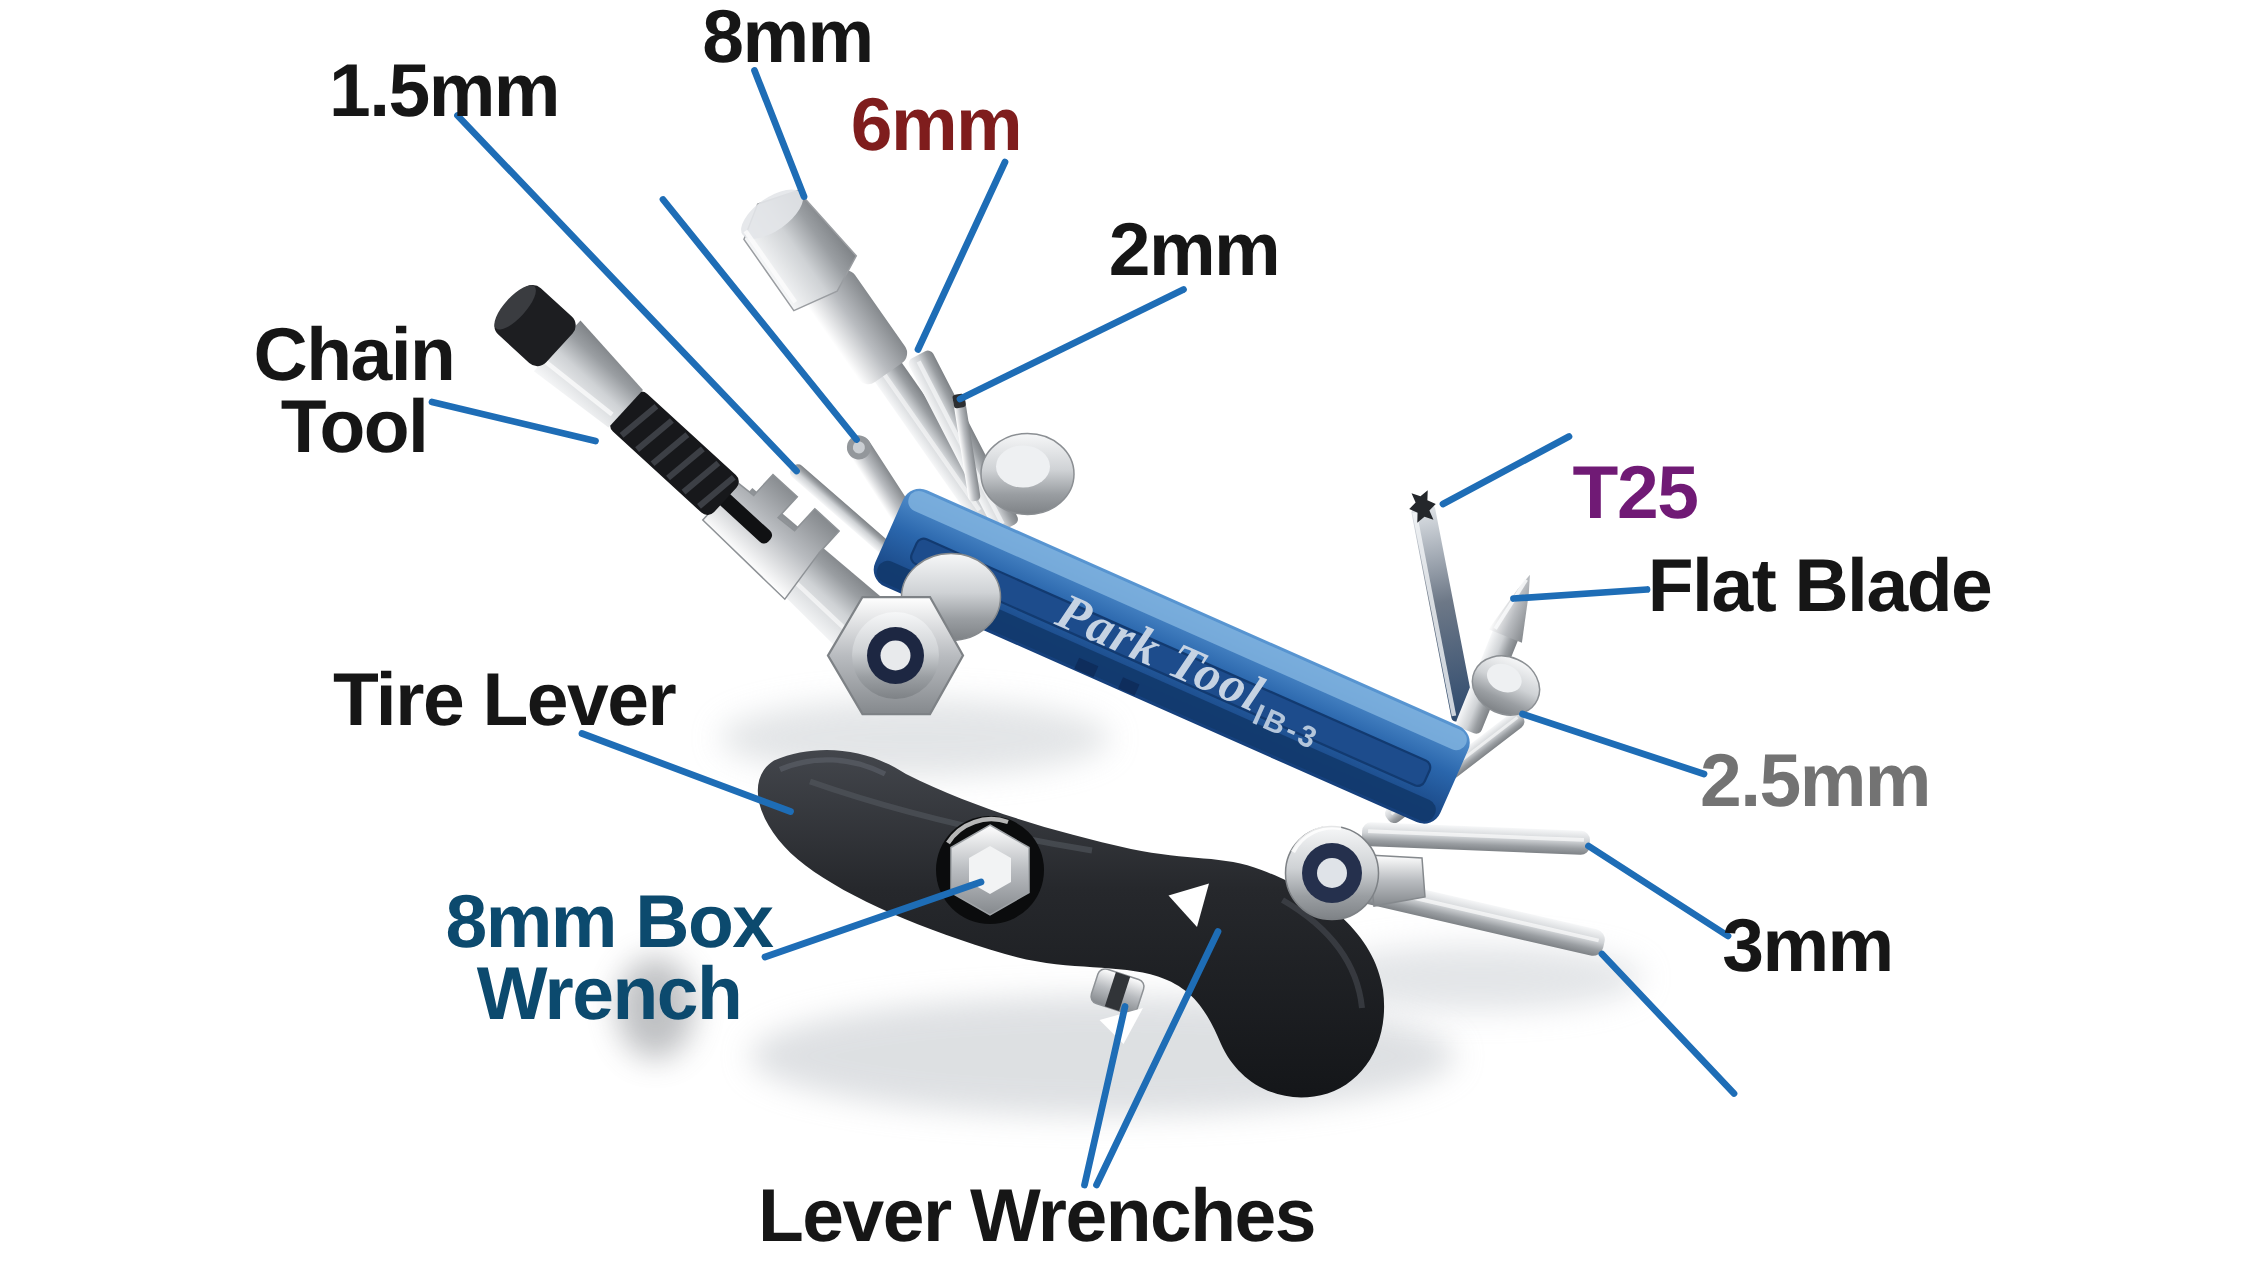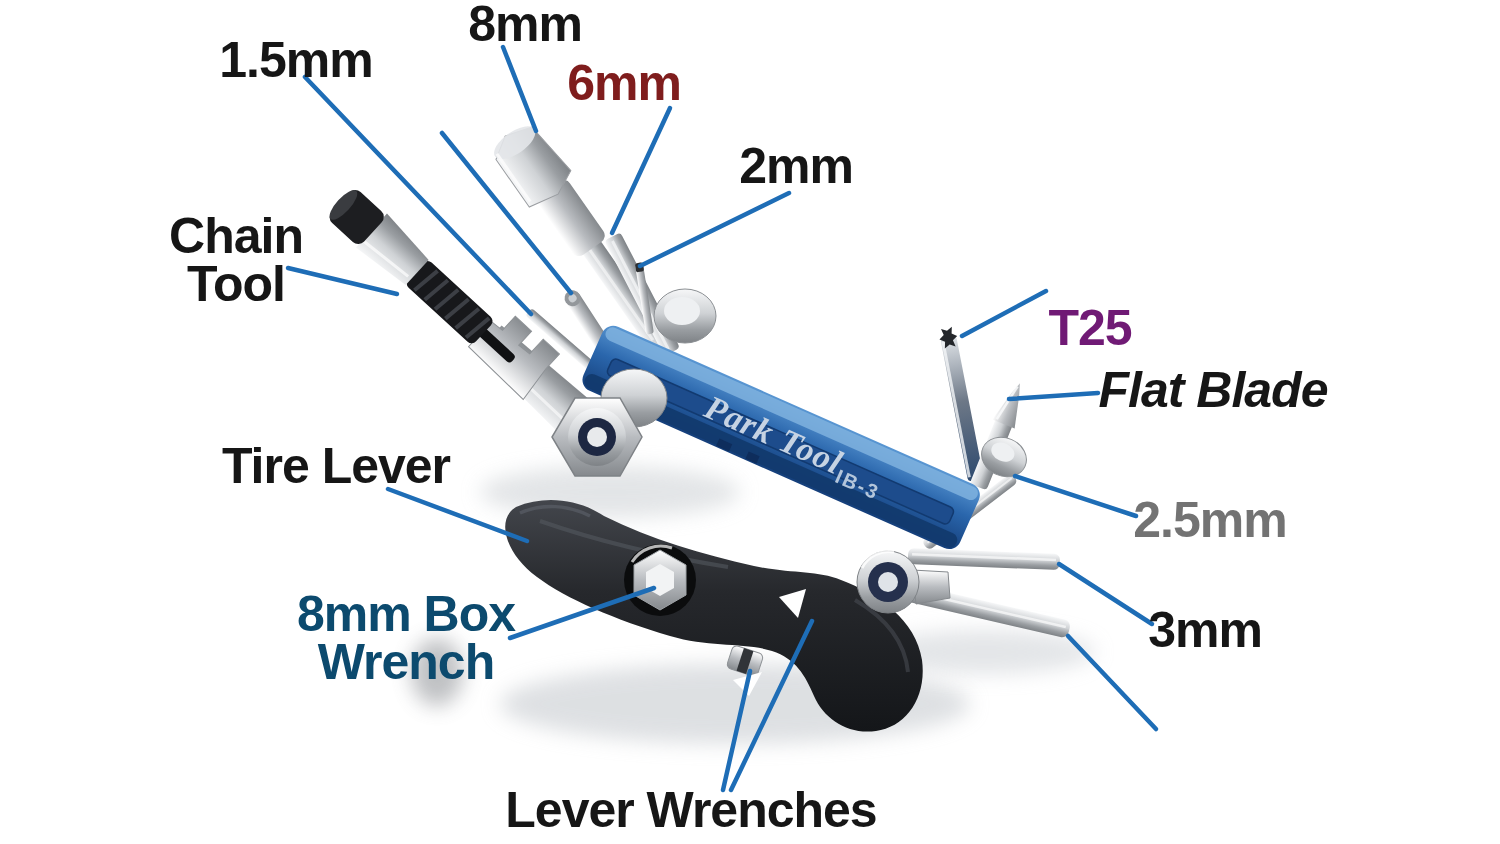--- a/index.html
+++ b/index.html
@@ -215,21 +215,21 @@
     </svg>
 
   <div class="annotations">
       <div class="label" style="left: 498px; top: 0px; color: rgb(22, 22, 22); margin-left: 27px;">8mm</div>
       <div class="label" style="left: 296px; top: 36px; color: rgb(22, 22, 22);">1.5mm</div>
       <div class="label" style="left: 624px; top: 59px; color: #7f1d1d; text-align: right;">6mm</div>
       <div class="label" style="left: 796px; top: 142px; color: rgb(22, 22, 22);">2mm</div>
       <div class="label" style="left: 236px; top: 212px; color: rgb(22, 22, 22);">Chain
 Tool</div>
       <div class="label" style="left: 1090px; top: 256px; color: #701a75; margin-top: 48px;">T25</div>
-      <div class="label" style="left: 1213px; top: 366px; color: rgb(22, 22, 22); font-style: italic;">Flat Blade</div>
+      <div class="label" style="left: 1213px; top: 366px; color: rgb(22, 22, 22);">Flat Blade</div>
       <div class="label" style="left: 336px; top: 442px; color: rgb(22, 22, 22);">Tire Lever</div>
       <div class="label" style="left: 1210px; top: 496px; color: #737373;">2.5mm</div>
       <div class="label" style="left: 406px; top: 590px; color: #0c4a6e;">8mm Box
 Wrench</div>
       <div class="label" style="left: 1205px; top: 606px; color: rgb(22, 22, 22);">3mm</div>
       <div class="label" style="left: 691px; top: 786px; color: rgb(22, 22, 22);">Lever Wrenches</div>
     </div>
 
 </div>
 

